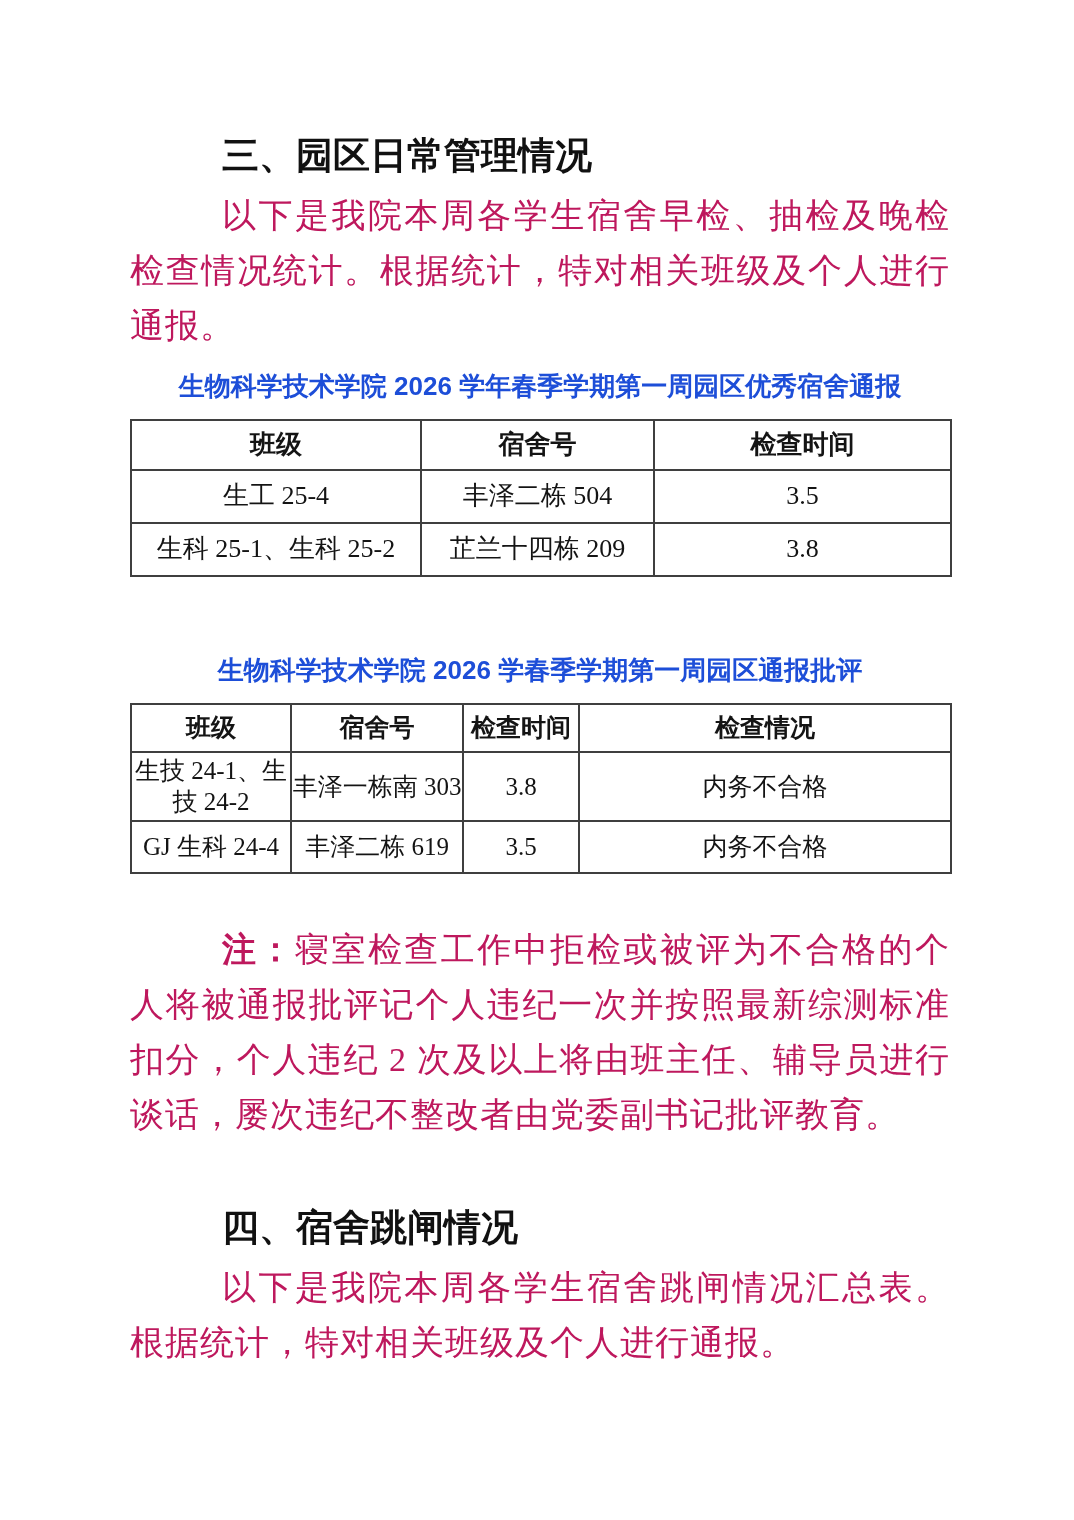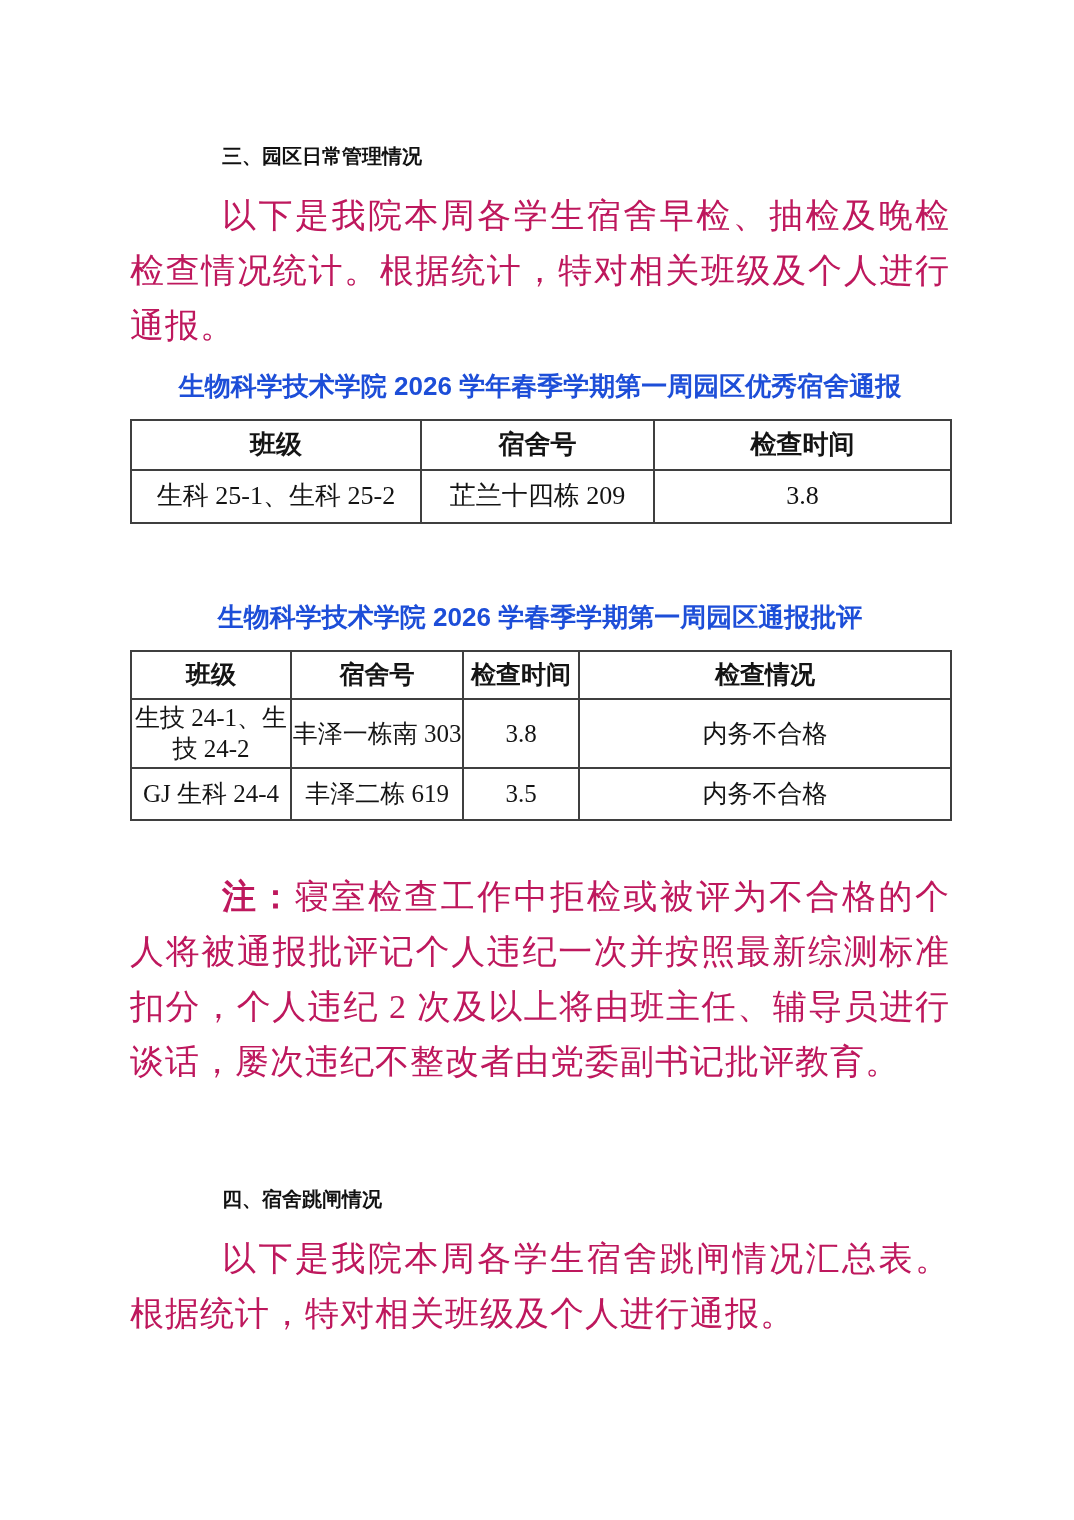--- a/index.html
+++ b/index.html
@@ -15,21 +15,21 @@
     font-family: "Liberation Serif", "DejaVu Serif", serif;
   }
   .content {
     width: 820px;
     margin-left: 130px;
     padding-top: 138px;
   }
   .sec-heading {
     font-family: "Liberation Sans", "DejaVu Sans", sans-serif;
     font-weight: bold;
-    font-size: 20px;
+    font-size: 37px;
     line-height: 36px;
     padding-left: 92px;
     color: #111;
   }
   .body-para {
     font-size: 34px;
     line-height: 55px;
     text-align: justify;
     text-justify: inter-character;
     text-indent: 92px;
@@ -64,21 +64,21 @@
   }
   th { font-weight: bold; }
   #table-excellent tr.hdr  { height: 50px; }
   #table-excellent tr.r    { height: 53px; }
   #table-criticism tr.hdr  { height: 48px; }
   #table-criticism tr.r0   { height: 60px; }
   #table-criticism tr.r1   { height: 52px; }
   #table-criticism td, #table-criticism th { font-size: 25px; }
   .note-para { margin-top: 48px; }
   .note-label { font-weight: bold; }
-  .sec4-heading { margin-top: 92px; }
+  .sec4-heading { margin-top: 68px; }
 </style>
 </head>
 <body>
 
 <div class="page">
   <div class="content">
 
     <div class="sec-heading">三、园区日常管理情况</div>
 
     <p class="body-para">以下是我院本周各学生宿舍早检、抽检及晚检检查情况统计。根据统计，特对相关班级及个人进行通报。</p>
@@ -89,20 +89,25 @@
       <colgroup>
         <col style="width:290px">
           <col style="width:233px">
           <col style="width:297px">
       </colgroup>
       <tbody>
         <tr class="hdr">
           <th>班级</th>
           <th>宿舍号</th>
           <th>检查时间</th>
+        </tr>
+        <tr class="r">
+          <td>生工 25-4</td>
+          <td>丰泽二栋 504</td>
+          <td>3.5</td>
         </tr>
         <tr class="r">
           <td>生科 25-1、生科 25-2</td>
           <td>芷兰十四栋 209</td>
           <td>3.8</td>
         </tr>
       </tbody>
     </table>
 
     <div class="table-title second">生物科学技术学院 2026 学春季学期第一周园区通报批评</div>

